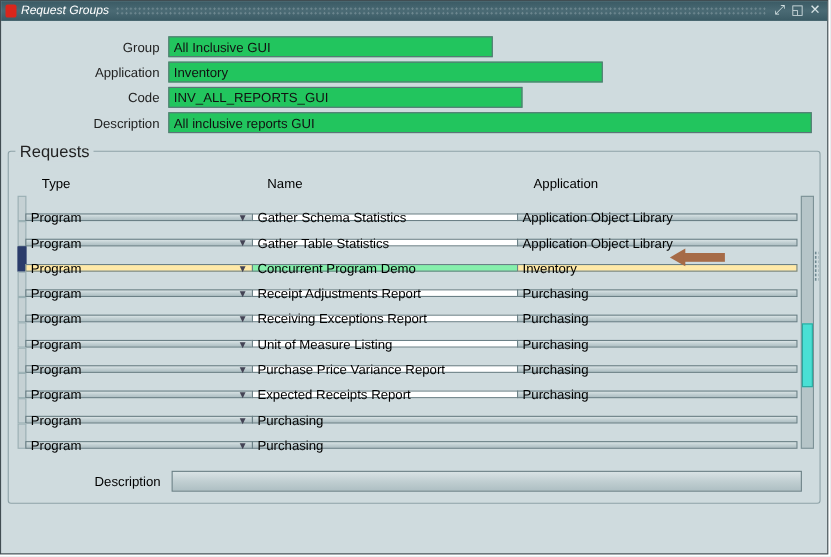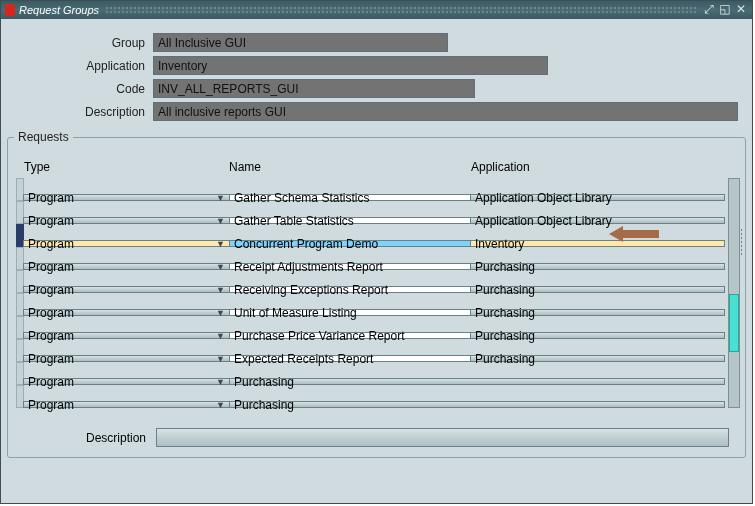--- a/index.html
+++ b/index.html
@@ -59,21 +59,21 @@
   }
   .form-label {
     width: 140px;
     text-align: right;
     padding-right: 8px;
     color: #222;
   }
   .form-input {
     height: 19px;
     border: 1px solid #5d7278;
-    background: #737373;
+    background: #22c55e;
     padding: 1px 4px;
     font-family: inherit;
     font-size: 12px;
     color: #111;
   }
   .w1 { width: 295px; }
   .w2 { width: 395px; }
   .w3 { width: 322px; }
   .w4 { width: 585px; }
   .fieldset {
@@ -82,28 +82,28 @@
     border-radius: 3px;
     padding: 22px 8px 10px 8px;
     position: relative;
   }
   .fieldset-legend {
     position: absolute;
     top: -8px; left: 6px;
     background: #cfdbde;
     padding: 0 4px;
     color: #222;
-    font-size: 12px;
+    font-size: 15px;
   }
   .grid {
     position: relative;
   }
   .grid-header {
     display: flex;
-    margin-left: 2px;
+    margin-left: 16px;
     margin-bottom: 4px;
     padding-right: 12px;
   }
   .grid-header .col-type { width: 207px; padding-left: 6px; }
   .grid-header .col-name { width: 242px; padding-left: 4px; }
   .grid-header .col-app { flex: 1; padding-left: 4px; }
   .grid-body {
     position: relative;
   }
   .grid-row {
@@ -136,21 +136,21 @@
   .cell.type.sel {
     background: #ffe9a8;
   }
   .cell .dd {
     font-size: 9px; color: #445;
   }
   .cell.name {
     width: 242px;
     background: #fff;
   }
-  .cell.name.sel { background: #7dd3fc; }
+  .cell.name.sel { background: #86efac; }
   .cell.app {
     flex: 1;
     background: linear-gradient(to bottom, #d9e3e5 0%, #c1cfd2 50%, #aebfc3 100%);
   }
   .cell.app.sel { background: #ffe9a8; }
   .scrollbar {
     position: absolute;
     right: -3px; top: 0;
     width: 12px; height: 230px;
     background: #b6c5c8;

